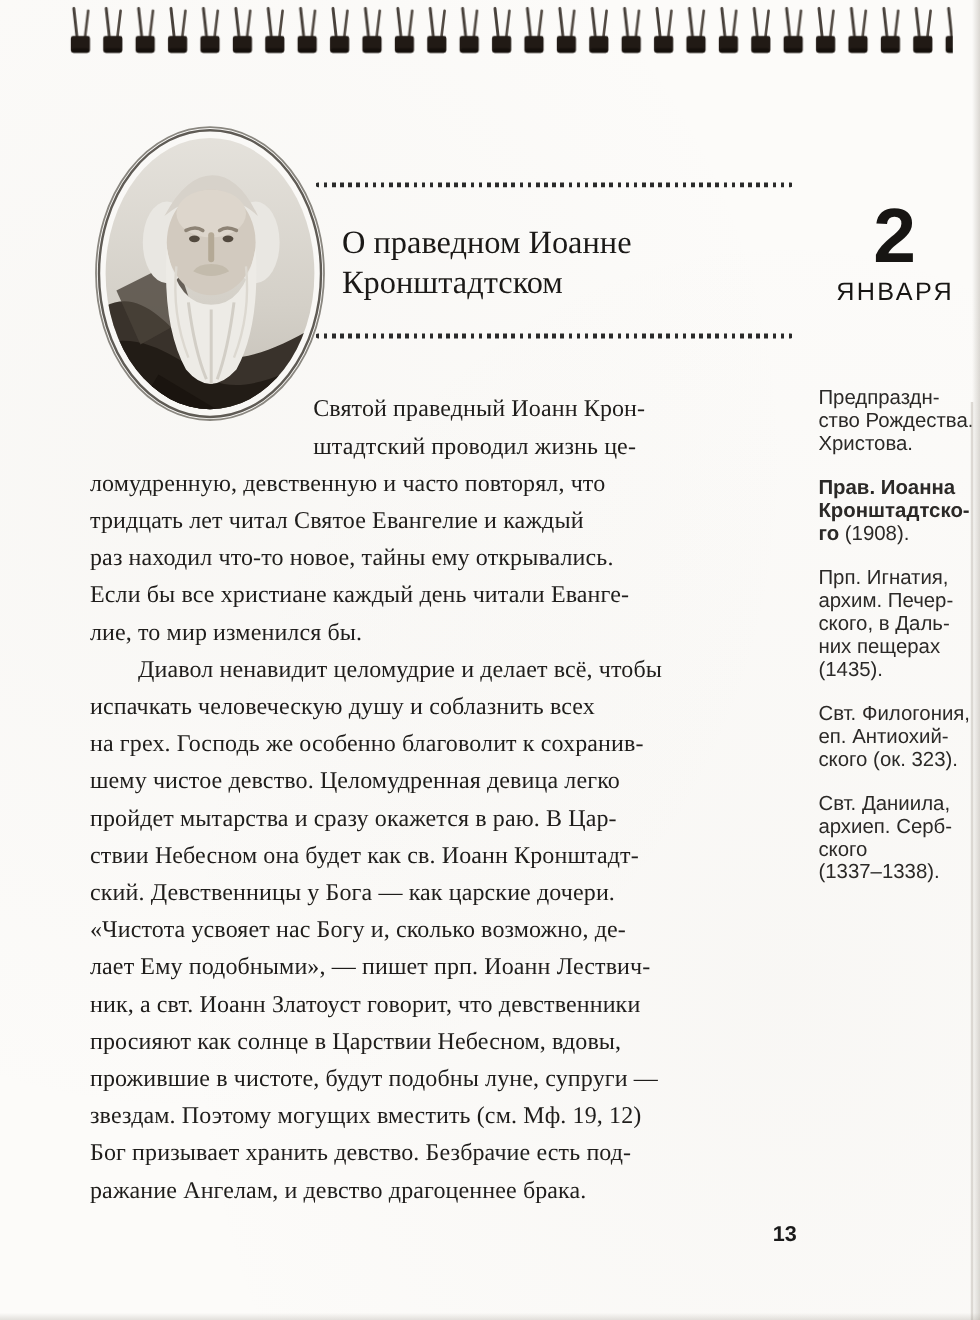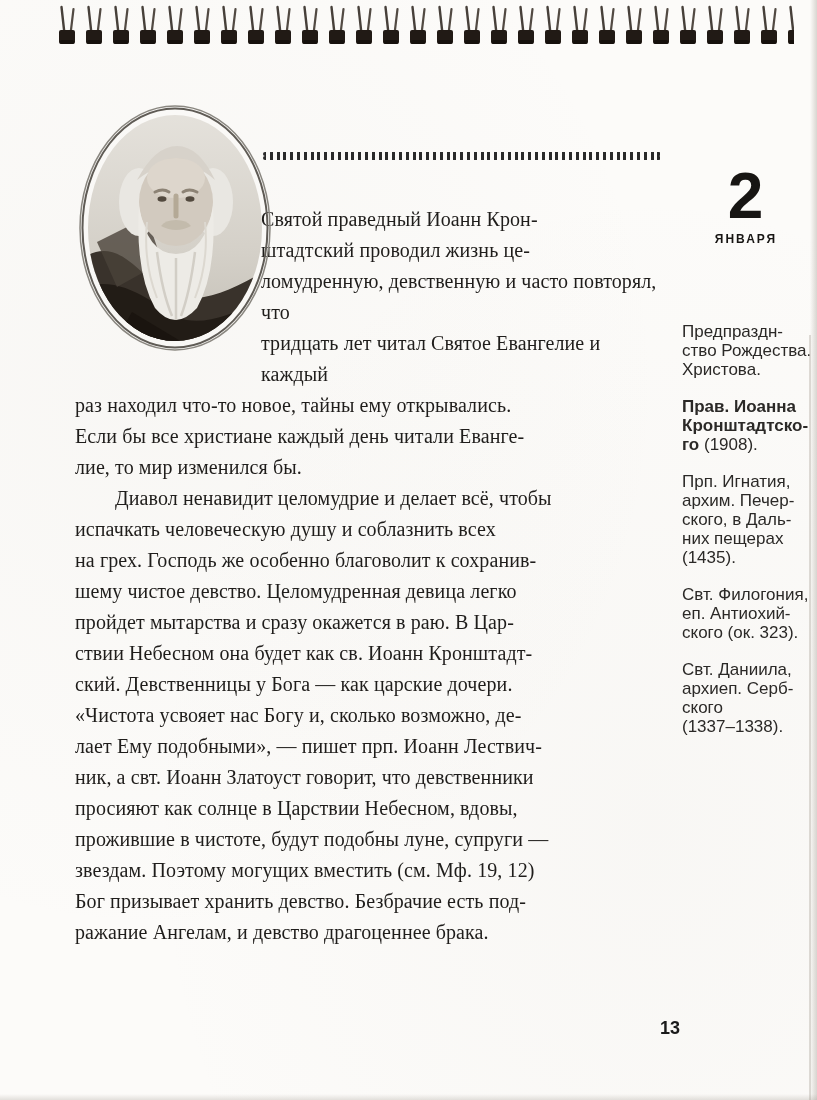--- a/index.html
+++ b/index.html
@@ -41,32 +41,32 @@
   }
   .para.first{margin-top:44px;}
   .para.second{text-indent:2em;}
   
   .dateblock{
     position:absolute;left:680px;top:168px;width:132px;
     text-align:center;color:#171513;
     font-family:"Liberation Sans","DejaVu Sans",sans-serif;
   }
   .day{font-size:64px;line-height:56px;font-weight:bold;letter-spacing:1px;}
-  .month{font-size:12px;font-weight:bold;letter-spacing:2px;margin-top:8px;}
+  .month{font-size:21px;font-weight:normal;letter-spacing:2px;margin-top:8px;}
   
   .sidebar{
     position:absolute;left:682px;top:322px;width:132px;
     font-family:"Liberation Sans","DejaVu Sans",sans-serif;
     font-size:17px;line-height:19px;color:#2b2927;
   }
   .sb-item{white-space:pre-line;margin:0 0 18px 0;}
   .sb-bold{font-weight:bold;white-space:pre-line;}
   
   .pagenum{
-    position:absolute;left:644px;top:1018px;width:36px;text-align:right;
+    position:absolute;left:644px;top:1018px;width:36px;text-align:left;
     font-family:"Liberation Sans","DejaVu Sans",sans-serif;
     font-size:18px;font-weight:bold;color:#1a1a1a;
   }
   
   .edge-line{
     position:absolute;left:809px;top:335px;width:2px;height:765px;
     background:#b7b1a8;opacity:.45;
   }
   .edge-right{
     position:absolute;right:0;top:0;width:7px;height:100%;
@@ -135,20 +135,22 @@
         <path d="M70,120 Q66,160 80,196" stroke="#dcd8d0" stroke-width="2" fill="none"></path>
         <path d="M128,120 Q132,160 118,196" stroke="#dcd8d0" stroke-width="2" fill="none"></path>
         <path d="M55,210 L105,240 L88,248 L48,222 Z" fill="#1a140f"></path>
       </g>
       <ellipse cx="98" cy="126" rx="95" ry="122" fill="none" stroke="#8a8780" stroke-width="1.5"></ellipse>
       <ellipse cx="98" cy="126" rx="92.5" ry="119.5" fill="none" stroke="#5f5b55" stroke-width="2"></ellipse>
     </svg>
 
     <div class="header">
       <div class="dotline"></div>
+      <div class="title">О праведном Иоанне
+Кронштадтском</div>
       <div class="dotline"></div>
     </div>
 
     <p class="para first">Святой праведный Иоанн Крон-
 штадтский проводил жизнь це-
 ломудренную, девственную и часто повторял, что
 тридцать лет читал Святое Евангелие и каждый
 раз находил что-то новое, тайны ему открывались.
 Если бы все христиане каждый день читали Еванге-
 лие, то мир изменился бы.</p>

